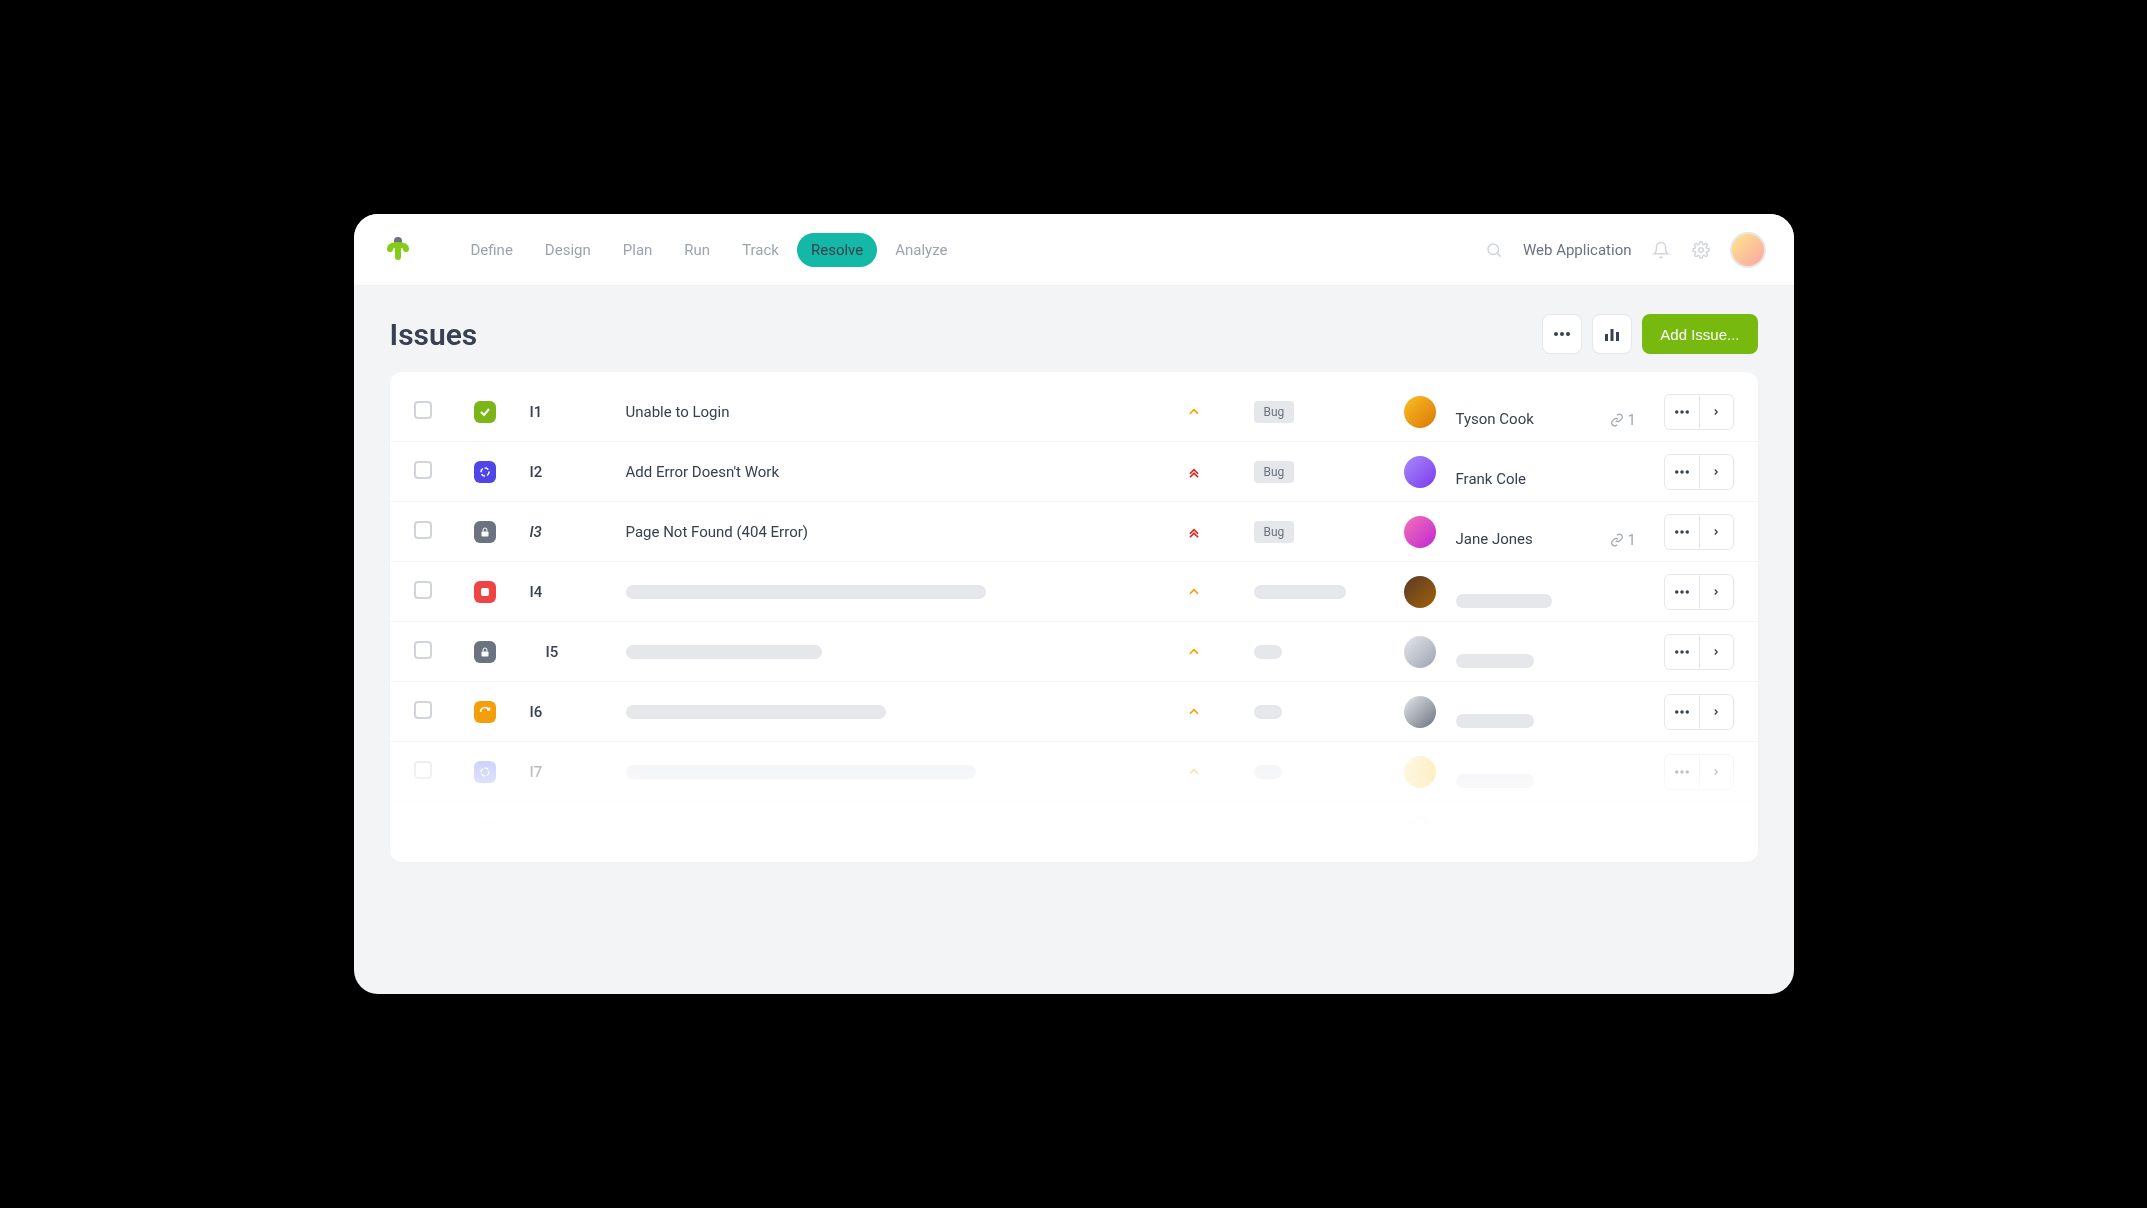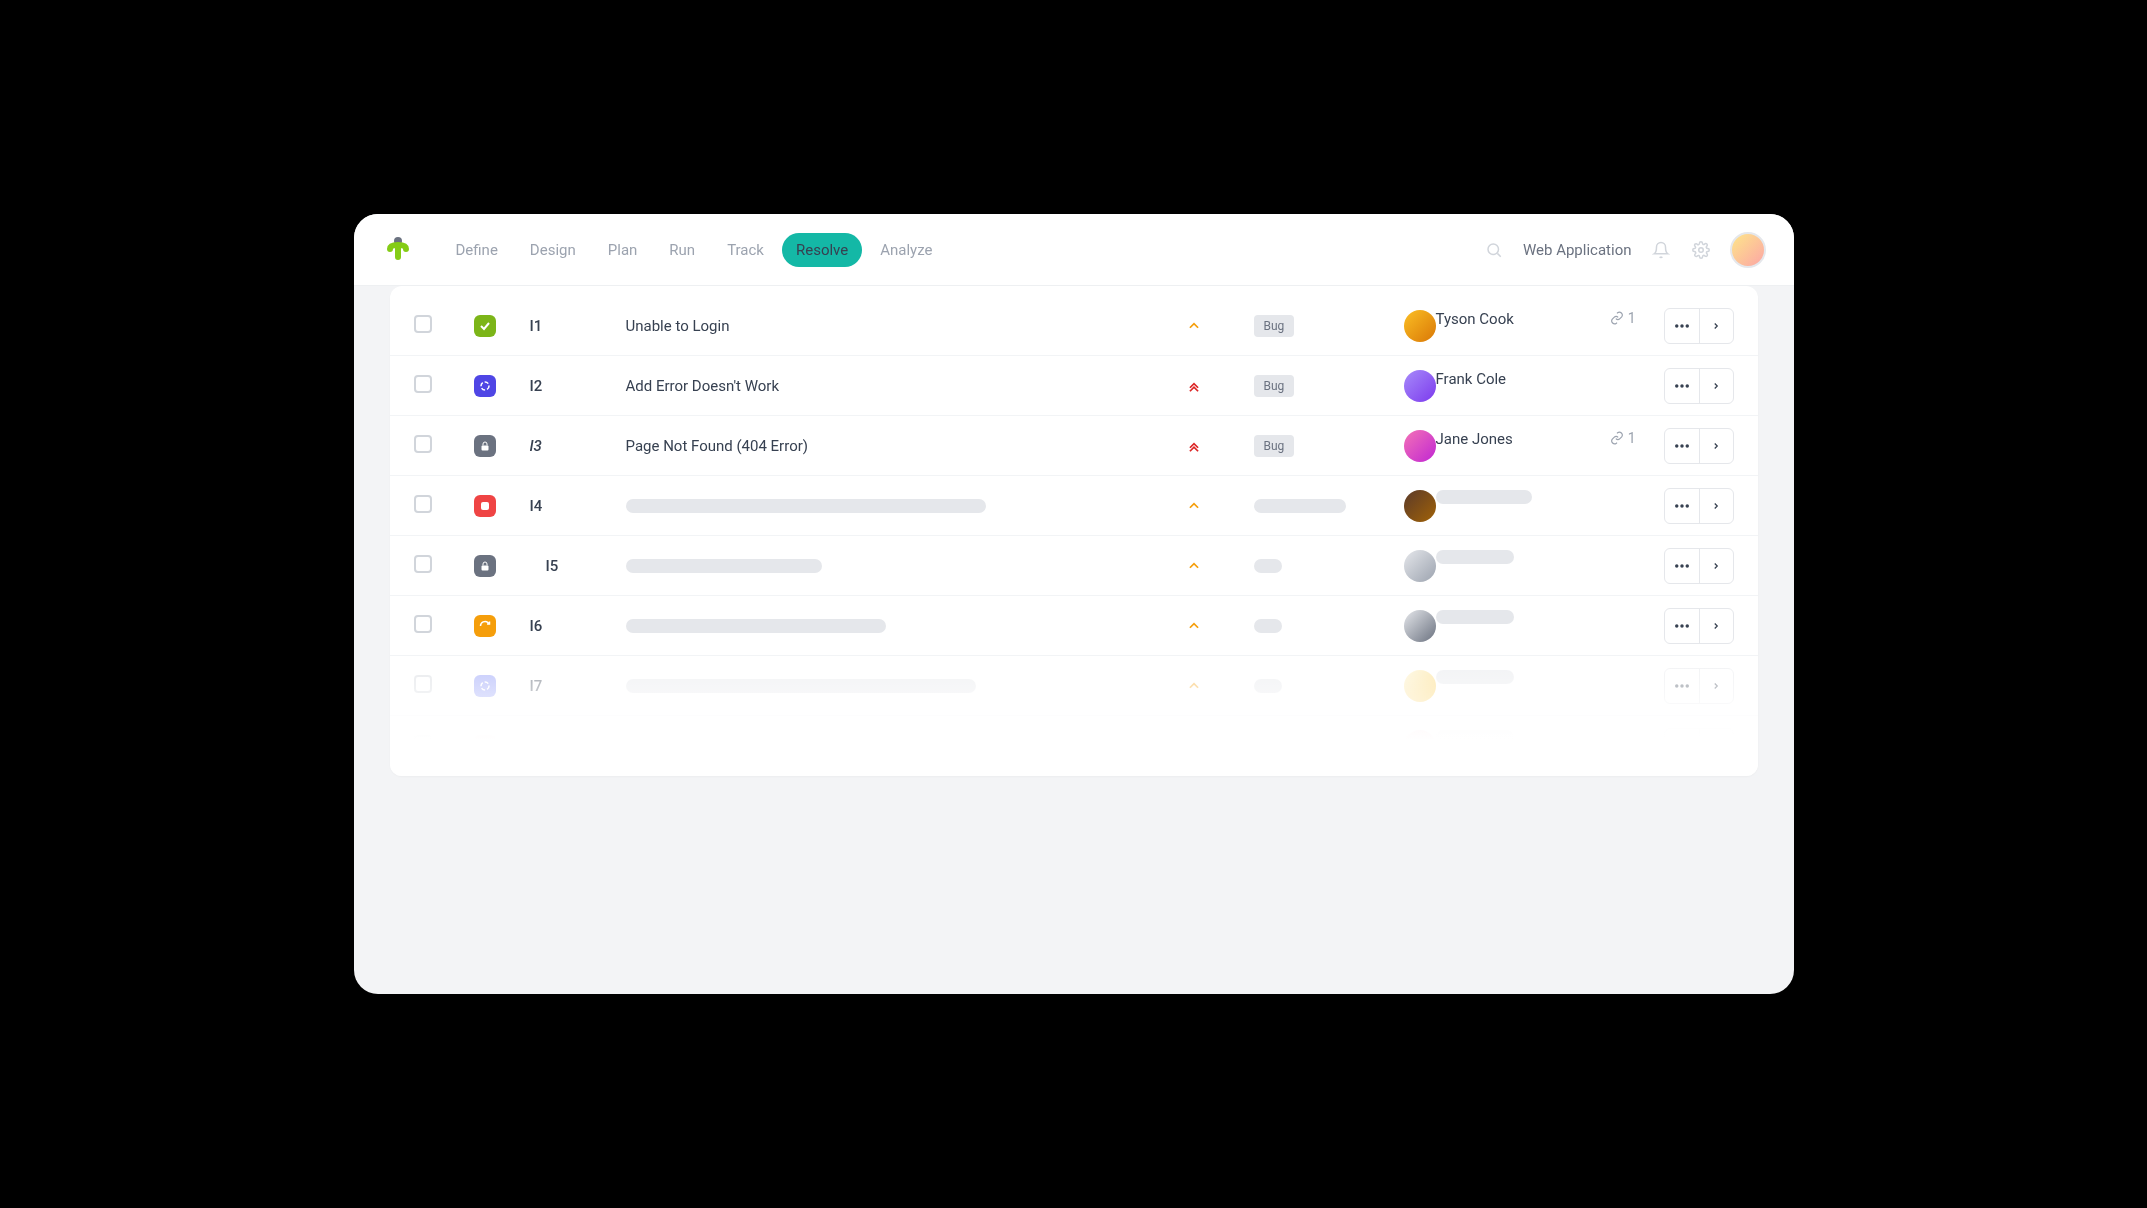--- a/index.html
+++ b/index.html
@@ -20,21 +20,21 @@
   overflow: hidden;
   box-shadow: 0 20px 60px rgba(0,0,0,0.5);
   position: relative;
 }
 .topbar {
   background: #fff;
   height: 72px;
   display: flex;
   align-items: center;
   padding: 0 28px;
-  gap: 18px;
+  gap: 33px;
   border-bottom: 1px solid #eef0f2;
 }
 .logo {
   width: 32px;
   height: 32px;
   display:flex; align-items:center; justify-content:center;
   margin-right: 10px;
 }
 .nav-items { display: flex; gap: 4px; }
 .nav-item {
@@ -175,21 +175,21 @@
   background:#e5e7eb;
   border-radius: 10px;
   height: 14px;
 }
 .avatar {
   width: 32px; height:32px; border-radius:50%;
   background:#d1d5db;
   display:inline-block;
   flex-shrink:0;
 }
-.assignee-cell { display:flex; align-items:flex-start; gap:0; }
+.assignee-cell { display:flex; align-items:flex-end; gap:20px; }
 .link-count { color:#9ca3af; font-size:14px; display:flex; align-items:center; gap:4px; justify-content:flex-end; padding-right:8px;}
 .row-actions { display:flex; justify-content:flex-end; }
 .actions-group {
   display:inline-flex;
   border:1px solid #e5e7eb;
   border-radius:6px;
   overflow:hidden;
 }
 .actions-group > div {
   width: 34px; height: 34px;
@@ -248,20 +248,40 @@
       <div class="icon-btn">
         <svg width="18" height="18" viewBox="0 0 24 24" fill="none" stroke="currentColor" stroke-width="2">
             <circle cx="12" cy="12" r="3"></circle>
             <path d="M19.4 15a1.7 1.7 0 00.3 1.8l.1.1a2 2 0 11-2.8 2.8l-.1-.1a1.7 1.7 0 00-1.8-.3 1.7 1.7 0 00-1 1.5V21a2 2 0 11-4 0v-.1a1.7 1.7 0 00-1-1.5 1.7 1.7 0 00-1.8.3l-.1.1a2 2 0 11-2.8-2.8l.1-.1a1.7 1.7 0 00.3-1.8 1.7 1.7 0 00-1.5-1H3a2 2 0 110-4h.1a1.7 1.7 0 001.5-1 1.7 1.7 0 00-.3-1.8l-.1-.1a2 2 0 112.8-2.8l.1.1a1.7 1.7 0 001.8.3h0a1.7 1.7 0 001-1.5V3a2 2 0 114 0v.1a1.7 1.7 0 001 1.5 1.7 1.7 0 001.8-.3l.1-.1a2 2 0 112.8 2.8l-.1.1a1.7 1.7 0 00-.3 1.8v0a1.7 1.7 0 001.5 1H21a2 2 0 110 4h-.1a1.7 1.7 0 00-1.5 1z"></path>
           </svg>
       </div>
       <div class="avatar-top"></div>
     </div>
   </div>
 
+  <div class="page-header">
+    <div class="page-title">Issues</div>
+    <div class="page-actions">
+      <div class="sq-btn">
+        <svg width="16" height="4" viewBox="0 0 16 4" fill="currentColor">
+            <circle cx="2" cy="2" r="2"></circle>
+            <circle cx="8" cy="2" r="2"></circle>
+            <circle cx="14" cy="2" r="2"></circle>
+          </svg>
+      </div>
+      <div class="sq-btn">
+        <svg width="16" height="16" viewBox="0 0 16 16" fill="currentColor">
+            <rect x="1" y="8" width="3" height="7"></rect>
+            <rect x="6.5" y="3" width="3" height="12"></rect>
+            <rect x="12" y="6" width="3" height="9"></rect>
+          </svg>
+      </div>
+      <button class="primary-btn">Add Issue...</button>
+    </div>
+  </div>
 
   <div class="card">
     <div id="rows">
         <div class="row-common data-row">
           <div><span class="chk"></span></div>
           <div>
             <div class="status-chip status-green">
               <svg width="12" height="12" viewBox="0 0 24 24" fill="none" stroke="white" stroke-width="4">
                 <polyline points="4 12 10 18 20 6"></polyline>
               </svg>

